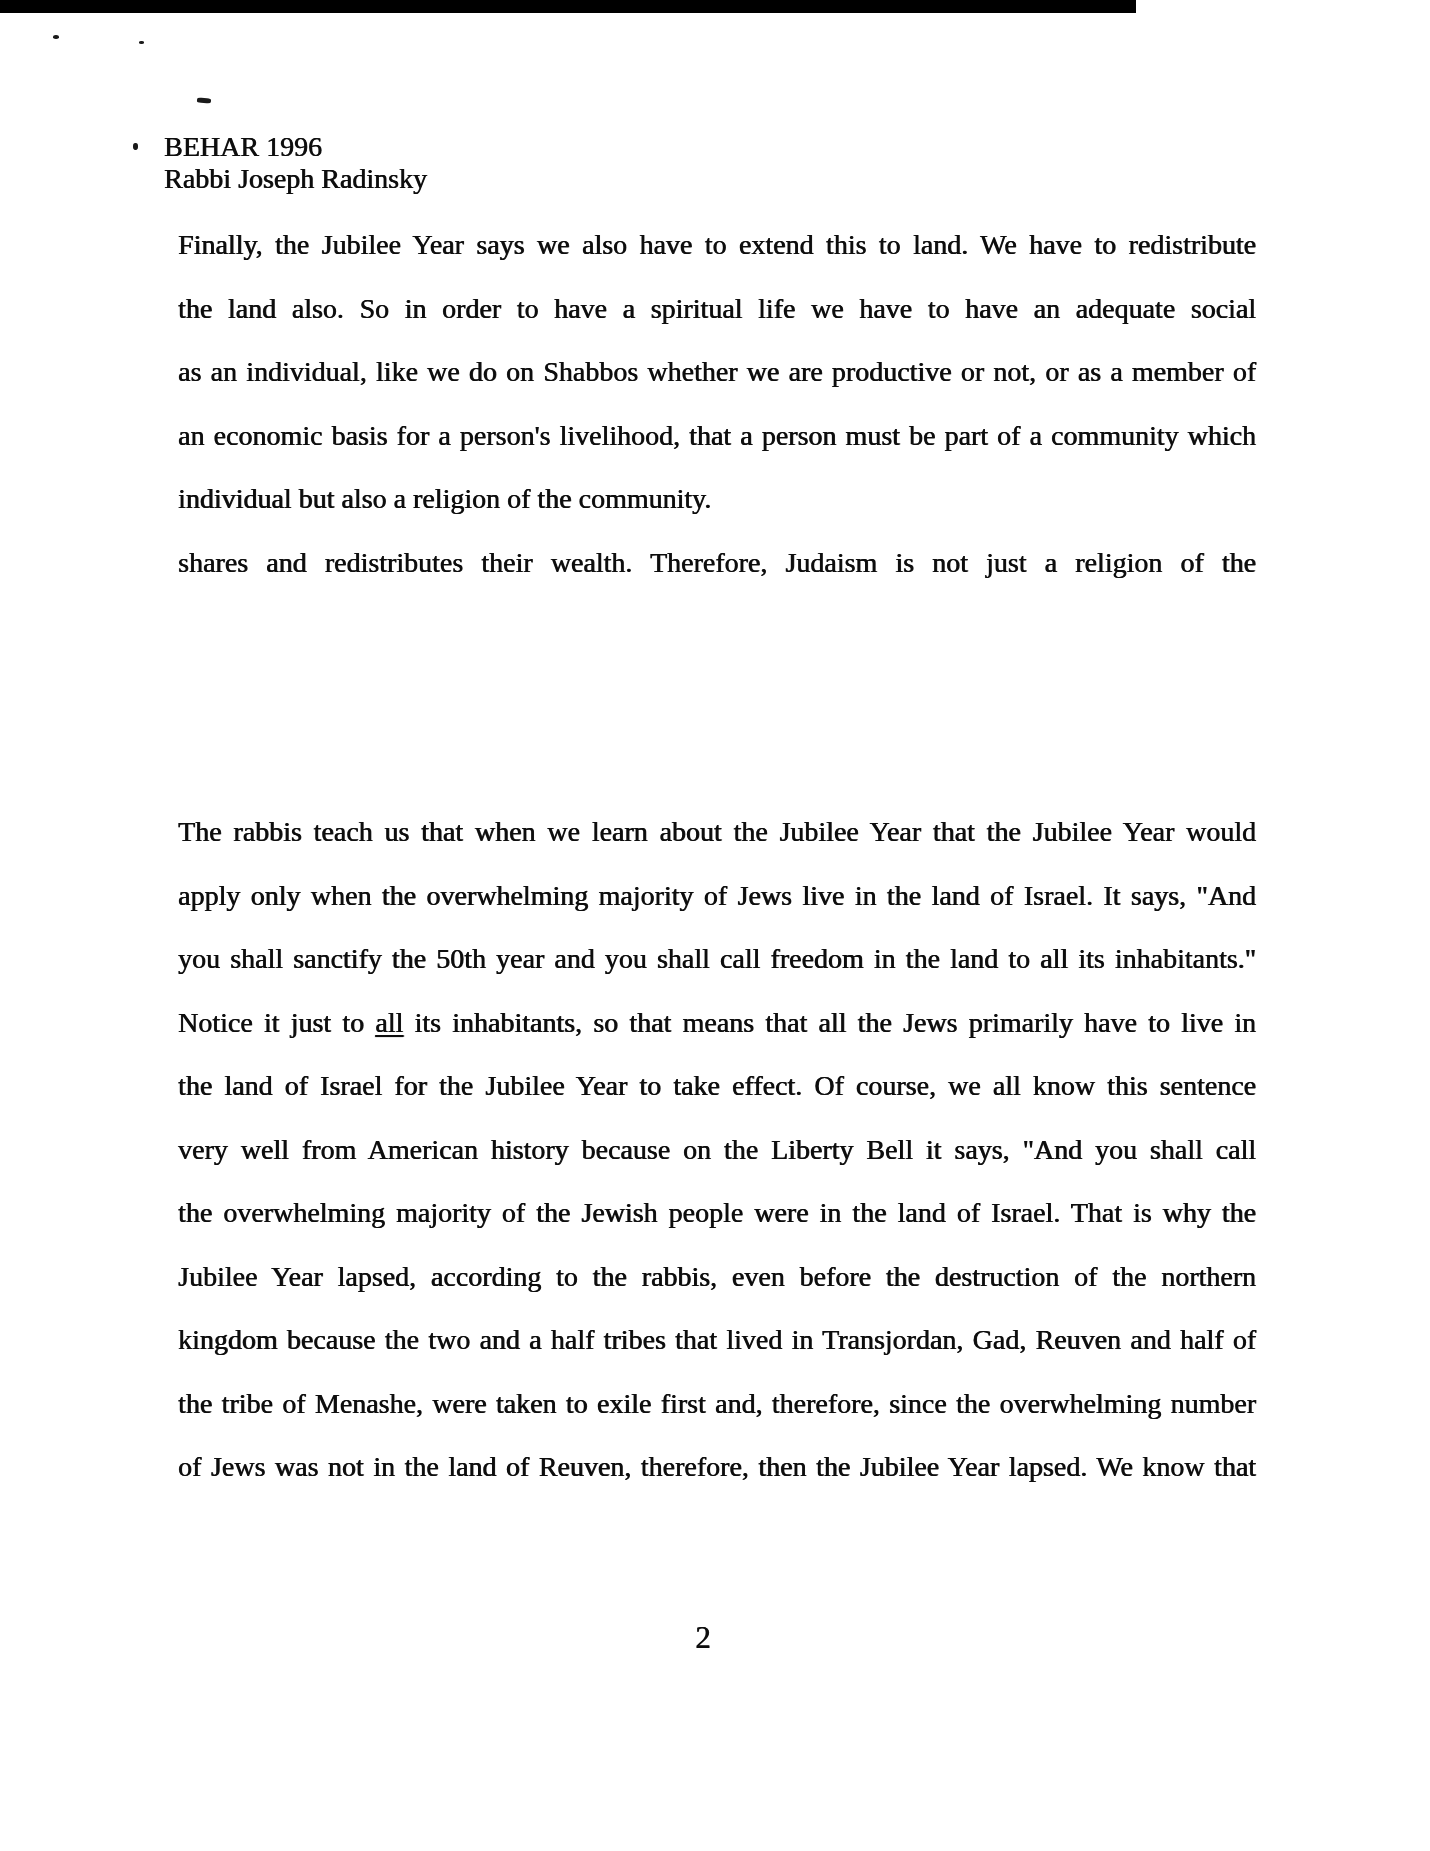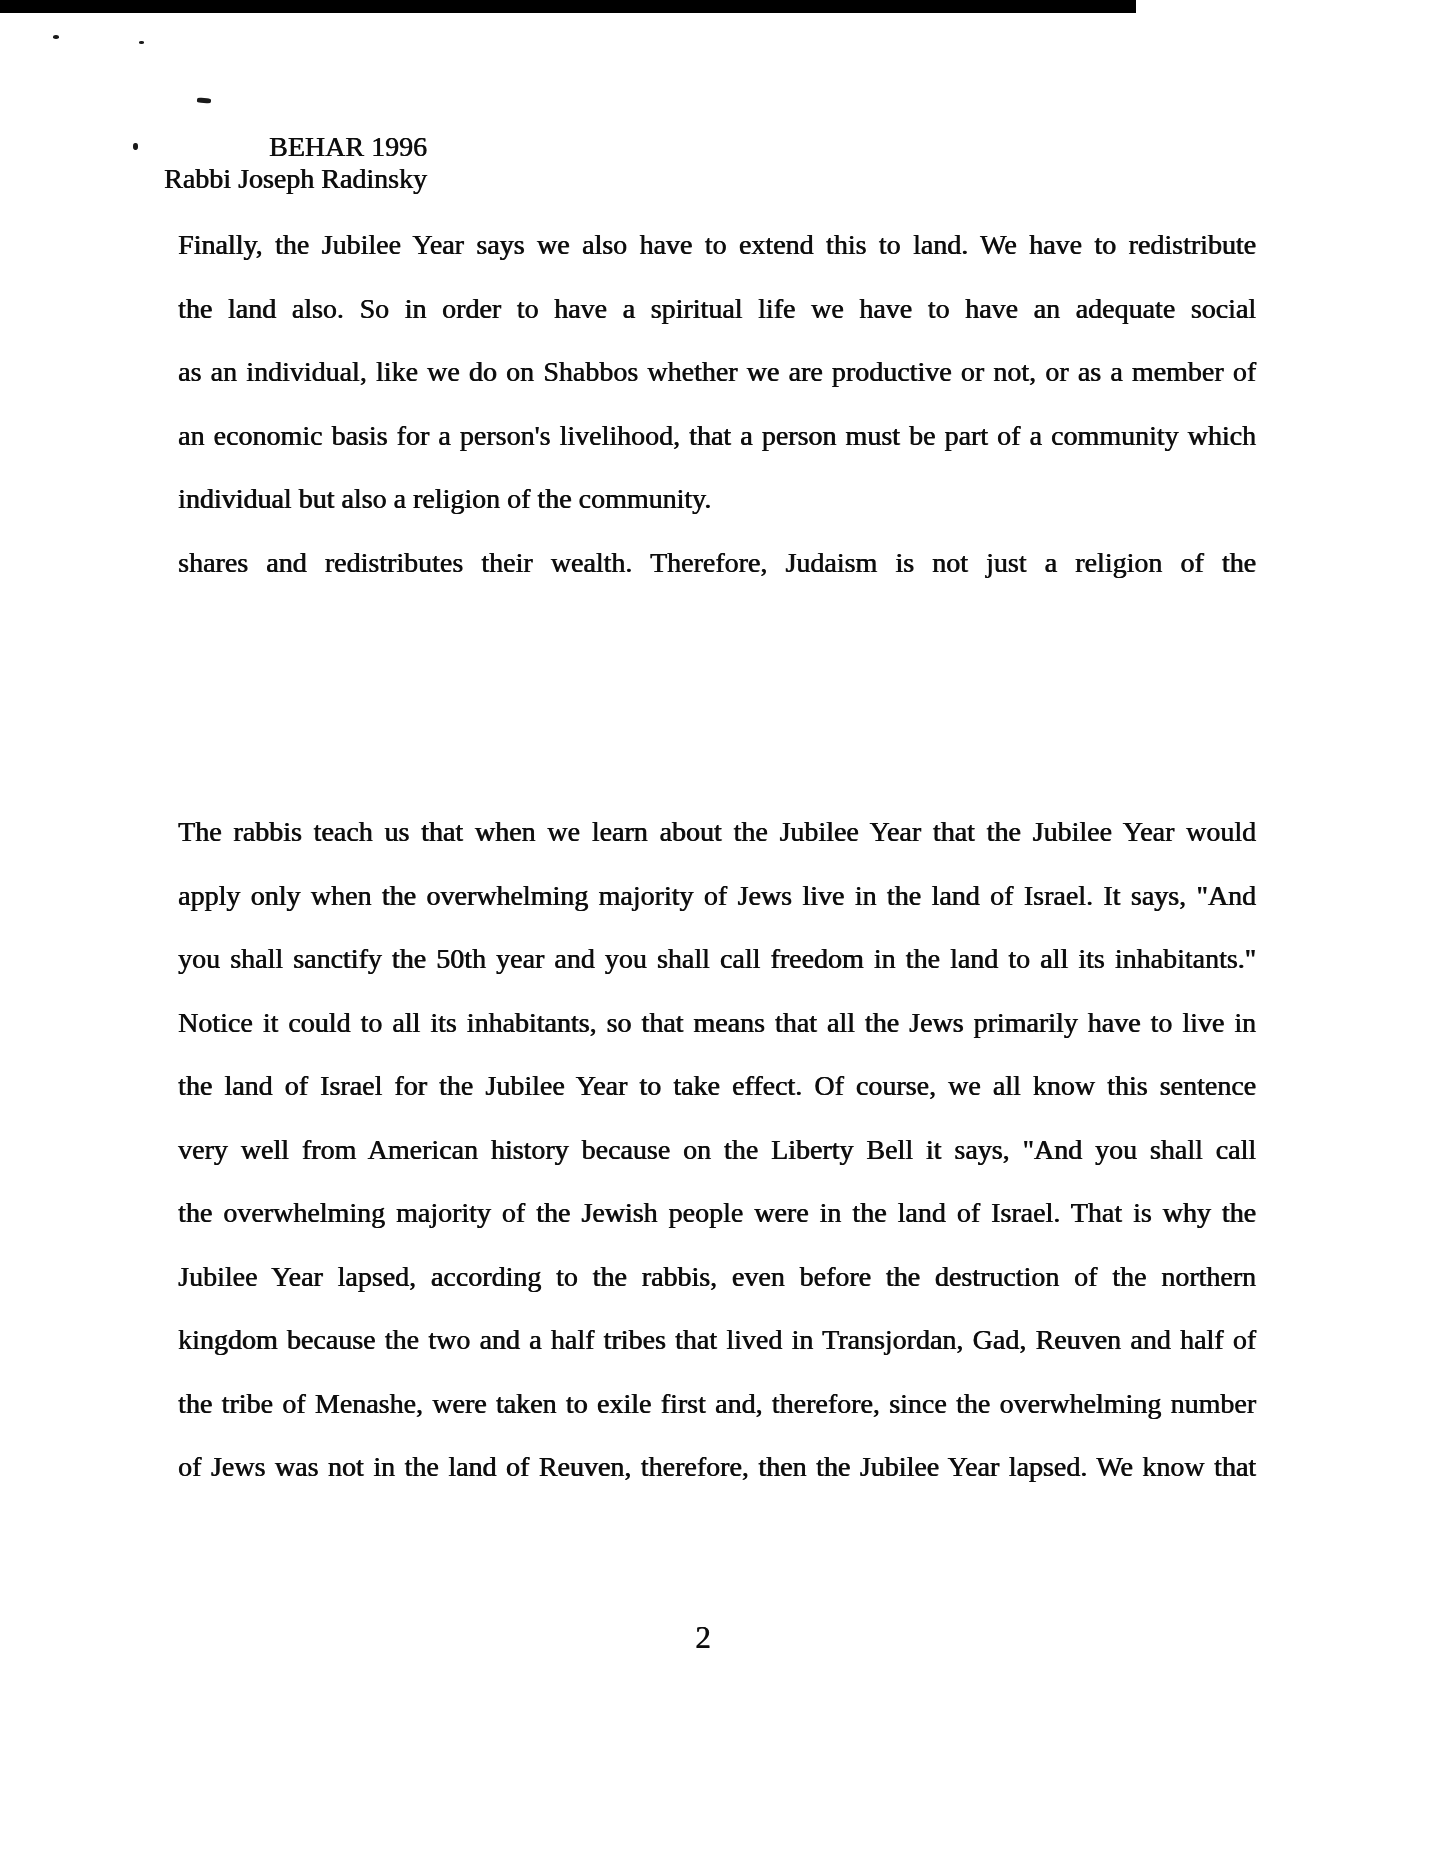--- a/index.html
+++ b/index.html
@@ -25,39 +25,39 @@
   .speck-4 { left: 133px; top: 143px; width: 5px;  height: 7px; }
   .ink {
     text-shadow: 0.6px 0 0.4px rgba(0,0,0,0.85), -0.2px 0.2px 0.3px rgba(0,0,0,0.45);
   }
   .doc-header {
     position: absolute;
     left: 164px; top: 131px;
     font-size: 28px;
     line-height: 32px;
     white-space: nowrap;
-    text-align: right;
   }
   .para {
     position: absolute;
     left: 178px;
     width: 1078px;
     font-size: 28px;
     line-height: 63.5px;
   }
   .para-1 { top: 213px; }
   .para-2 { top: 800px; }
   .line {
     height: 63.5px;
     text-align: justify;
     text-align-last: justify;
     overflow: visible;
   }
   .line.short { text-align-last: left; }
   .uword {
+    text-decoration: underline;
     text-decoration-thickness: 2px;
     text-underline-offset: 3px;
   }
   .page-number {
     position: absolute;
     left: 164px; top: 1620px;
     width: 1078px;
     text-align: center;
     font-size: 31px;
   }
@@ -84,21 +84,21 @@
     <div class="line">as an individual, like we do on Shabbos whether we are productive or not, or as a member of</div>
     <div class="line">an economic basis for a person's livelihood, that a person must be part of a community which</div>
     <div class="line short">individual but also a religion of the community.</div>
     <div class="line">shares and redistributes their wealth.  Therefore, Judaism is not just a religion of the</div>
   </div>
 
   <div class="para para-2 ink">
     <div class="line">The rabbis teach us that when we learn about the Jubilee Year that the Jubilee Year would</div>
     <div class="line">apply only when the overwhelming majority of Jews live in the land of Israel.  It says, "And</div>
     <div class="line">you shall sanctify the 50th year and you shall call freedom in the land to all its inhabitants."</div>
-    <div class="line"><span>Notice it could to </span><span class="uword">all</span><span> its inhabitants, so that means that all the Jews primarily have to live in</span></div>
+    <div class="line"><span>Notice it just to </span><span class="uword">all</span><span> its inhabitants, so that means that all the Jews primarily have to live in</span></div>
     <div class="line">the land of Israel for the Jubilee Year to take effect.  Of course, we all know this sentence</div>
     <div class="line">very well from American history because on the Liberty Bell it says, "And you shall call</div>
     <div class="line">the overwhelming majority of the Jewish people were in the land of Israel.  That is why the</div>
     <div class="line">Jubilee Year lapsed, according to the rabbis, even before the destruction of the northern</div>
     <div class="line">kingdom because the two and a half tribes that lived in Transjordan, Gad, Reuven and half of</div>
     <div class="line">the tribe of Menashe, were taken to exile first and, therefore, since the overwhelming number</div>
     <div class="line">of Jews was not in the land of Reuven, therefore, then the Jubilee Year lapsed.  We know that</div>
   </div>
 
   <div class="page-number ink">2</div>

